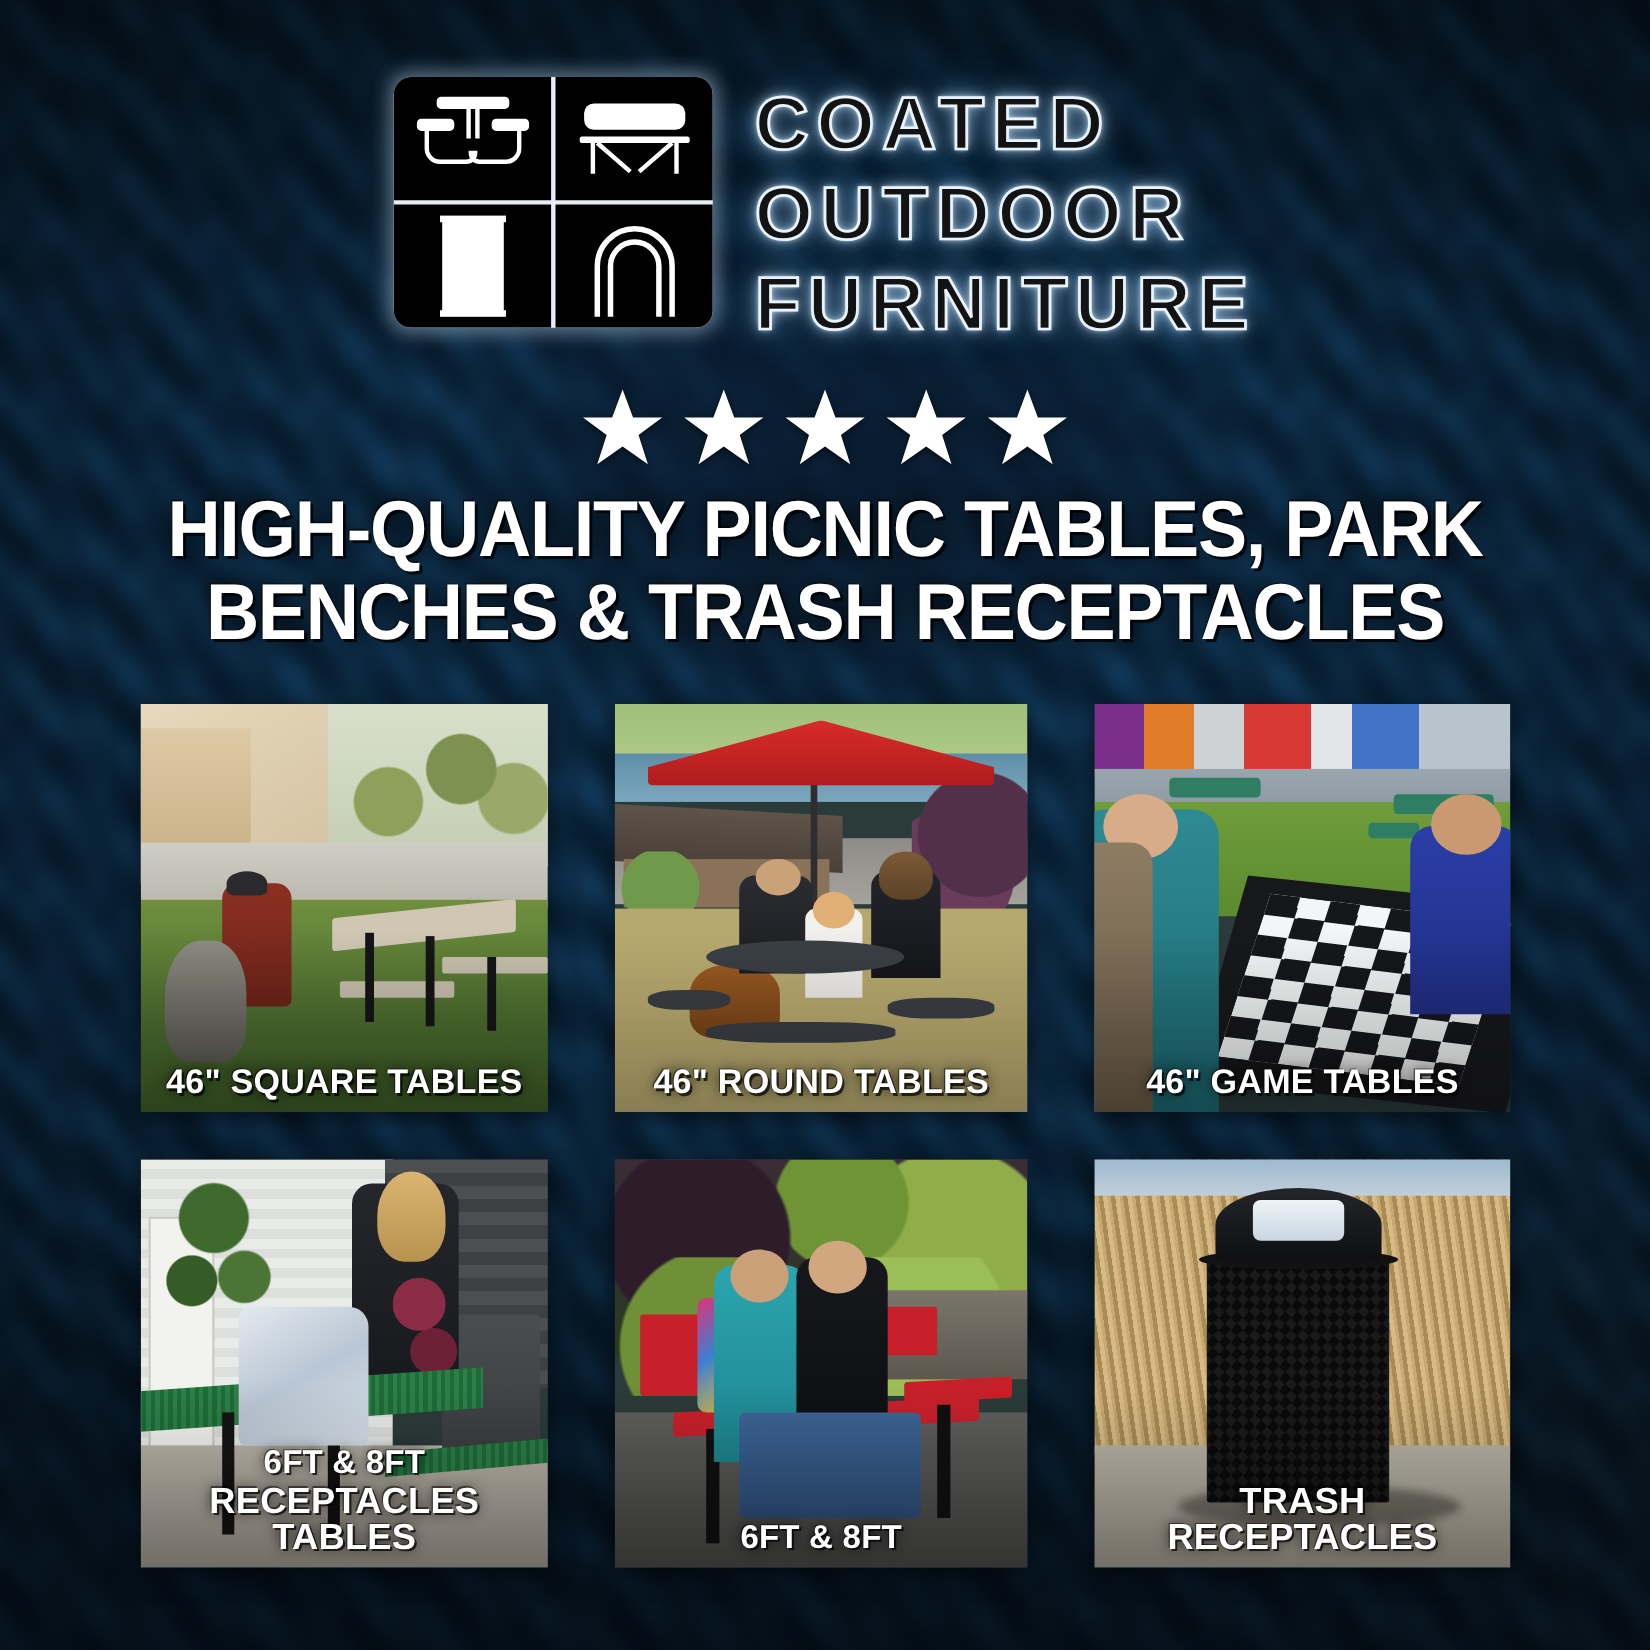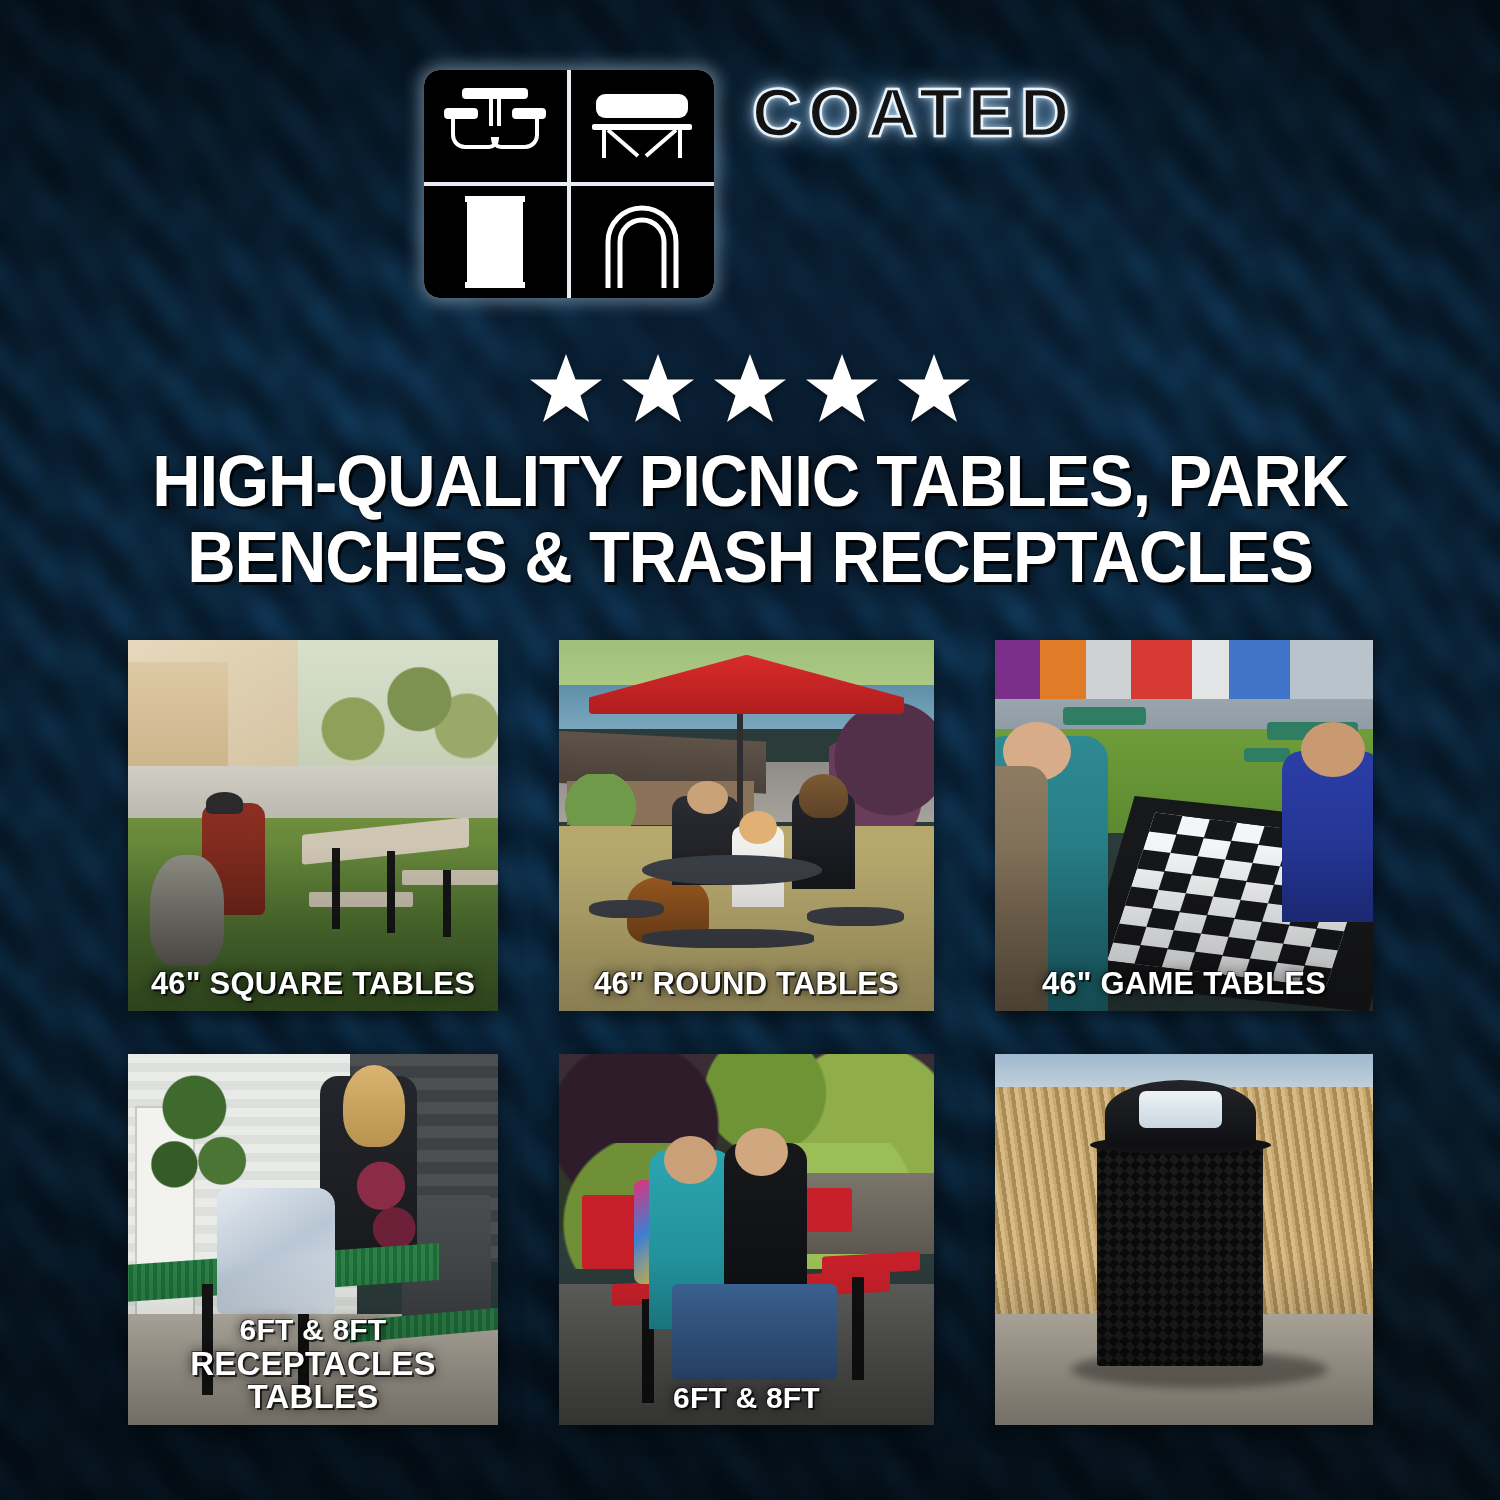--- a/index.html
+++ b/index.html
@@ -397,20 +397,22 @@
             <g fill="none" stroke="#fff" stroke-width="5">
               <path d="M12 96 V50 A34 34 0 0 1 80 50 V96"></path>
               <path d="M24 96 V50 A22 22 0 0 1 68 50 V96"></path>
             </g>
           </svg>
         </div>
       </div>
 
       <div class="logo-text">
         <div class="logo-line">COATED</div>
+        <div class="logo-line">OUTDOOR</div>
+        <div class="logo-line">FURNITURE</div>
       </div>
     </div>
 
     <div class="stars">
       <svg class="star" width="74" height="72" viewBox="0 0 74 72">
           <polygon fill="#fff" points="37,2 46.5,27.5 73,27.5 51.5,43.5 60,70 37,54 14,70 22.5,43.5 1,27.5 27.5,27.5"></polygon>
         </svg>
       <svg class="star" width="74" height="72" viewBox="0 0 74 72">
           <polygon fill="#fff" points="37,2 46.5,27.5 73,27.5 51.5,43.5 60,70 37,54 14,70 22.5,43.5 1,27.5 27.5,27.5"></polygon>
         </svg>
@@ -563,18 +565,19 @@
           <div class="band t6-sky"></div>
           <div class="t6-path"></div>
           <div class="abs t6-shadow"></div>
           <div class="abs t6-can"></div>
           <div class="abs t6-rim"></div>
           <div class="abs t6-dome"></div>
           <div class="abs t6-open"></div>
         </div>
         <div class="shade"></div>
         <div class="caption">
+          <span class="cap2">TRASH RECEPTACLES</span>
         </div>
       </div>
 
     </div>
   </div>
 </div>
 
 </body></html>

